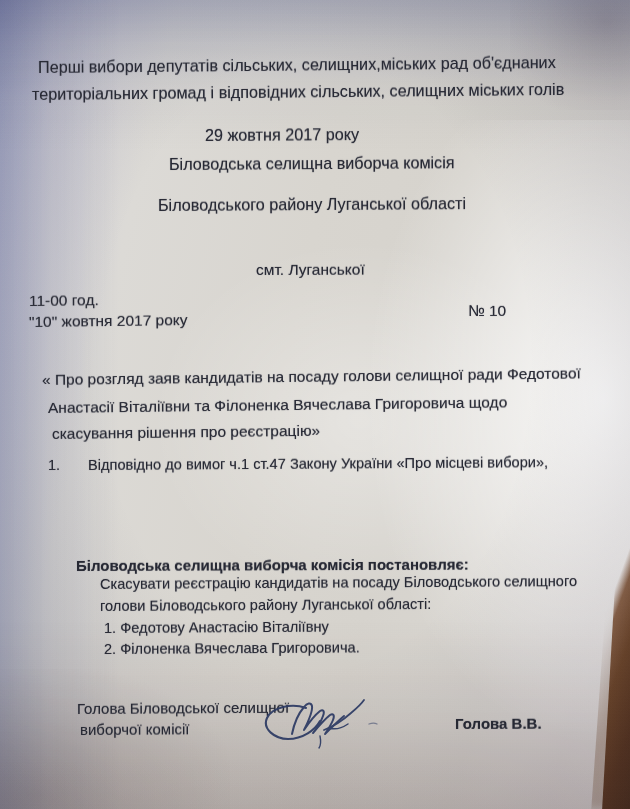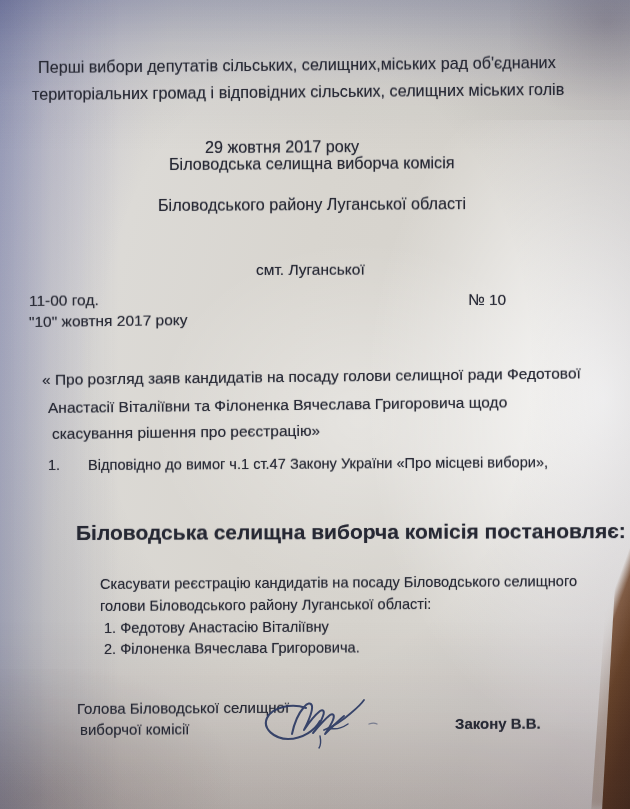--- a/index.html
+++ b/index.html
@@ -177,21 +177,21 @@
     white-space: nowrap;
     line-height: 1.18;
     color: #262833;
     text-shadow: 0 0 0.8px rgba(40,42,58,0.55),
                  0.4px 0.3px 0.9px rgba(255,255,255,0.30);
     filter: blur(0.28px);
   }
 
   .f16 { font-size: 16.2px; }
   .f155 { font-size: 15.5px; }
-  .f15 { font-size: 21px; }
+  .f15 { font-size: 15px; margin-top: 36px; }
   .f145 { font-size: 14.6px; }
   .f13 { font-size: 15px; }
 
   .bold { font-weight: bold; }
   .spaced { letter-spacing: 3.2px; }
 
   
   .skewA { transform: rotate(-0.55deg); transform-origin: left center; }
   .skewB { transform: rotate(-0.7deg);  transform-origin: left center; }
   .skewC { transform: rotate(-0.35deg); transform-origin: left center; }
@@ -226,34 +226,34 @@
   <div class="glare-right"></div>
   <div class="desk-edge-soft"></div>
   <div class="desk-edge"></div>
 
   <div class="text-layer">
 
     <div class="ln f16 skewA" style="left:38px; top:58px;">Перші вибори депутатів сільських, селищних,міських рад об'єднаних</div>
 
     <div class="ln f16 skewA" style="left:32px; top:85px;">територіальних громад і відповідних сільських, селищних міських голів</div>
 
-    <div class="ln f16 skewC" style="left:205px; top:138px;">29 жовтня 2017 року</div>
+    <div class="ln f16 skewC" style="left:205px; top:126px;">29 жовтня 2017 року</div>
 
     <div class="ln f16 skewC" style="left:169px; top:155px;">Біловодська селищна виборча комісія</div>
 
     <div class="ln f16 skewC" style="left:158px; top:196px;">Біловодського району Луганської області</div>
 
 
     <div class="ln f155 skewD" style="left:256px; top:261px;">смт. Луганської</div>
 
     <div class="ln f155 skewB" style="left:29px; top:292px;">11-00 год.</div>
 
     <div class="ln f155 skewB" style="left:29px; top:313px;">"10" жовтня 2017 року</div>
 
-    <div class="ln f155 skewD" style="left:468px; top:291px;">№ 10</div>
+    <div class="ln f155 skewD" style="left:468px; top:302px;">№ 10</div>
 
     <div class="ln f155 skewB" style="left:42px; top:371px;">« Про розгляд  заяв  кандидатів на посаду голови селищної ради Федотової</div>
 
     <div class="ln f155 skewB" style="left:48px; top:399px;">Анастасії  Віталіївни та  Філоненка  Вячеслава Григоровича  щодо</div>
 
     <div class="ln f155 skewB" style="left:52px; top:425px;">скасування рішення про реєстрацію»</div>
 
     <div class="ln f145 skewC" style="left:48px; top:457px;">1.</div>
 
     <div class="ln f145 skewC" style="left:88px; top:457px;">Відповідно до вимог  ч.1 ст.47  Закону України «Про місцеві вибори»,</div>
@@ -265,21 +265,21 @@
     <div class="ln f145 skewC" style="left:100px; top:598px;">голови Біловодського району Луганської області:</div>
 
     <div class="ln f145 skewC" style="left:104px; top:620px;">1. Федотову Анастасію Віталіївну</div>
 
     <div class="ln f145 skewC" style="left:104px; top:641px;">2. Філоненка Вячеслава Григоровича.</div>
 
     <div class="ln f13 skewC" style="left:77px; top:700px;">Голова  Біловодської селищної</div>
 
     <div class="ln f13 skewC" style="left:80px; top:721px;text-align:right;">виборчої комісії</div>
 
-    <div class="ln f13 bold skewD blurmore" style="left:455px; top:715px;">Закону В.В.</div>
+    <div class="ln f13 bold skewD blurmore" style="left:455px; top:715px;">Голова В.В.</div>
 
   </div>
 
   <div class="signature">
     <svg width="130" height="58" viewBox="0 0 130 58" fill="none" xmlns="http://www.w3.org/2000/svg" aria-hidden="true">
       <g stroke="#2c3a63" stroke-linecap="round" stroke-linejoin="round" fill="none" opacity="0.92" style="filter:blur(0.25px)">
         <path d="M48 14 C34 9, 14 13, 9 24 C4 35, 17 45, 30 45 C45 45, 57 36, 62 27" stroke-width="2.1"></path>
         <path d="M34 40 C36 30, 40 20, 46 13 C49 9, 53 8, 54 12 C55 18, 50 28, 46 36
                  C50 30, 57 21, 62 17 C65 15, 67 17, 65 22 C63 28, 58 35, 55 39
                  C60 33, 67 25, 72 21 C75 19, 77 21, 75 26 C73 31, 69 37, 67 40

